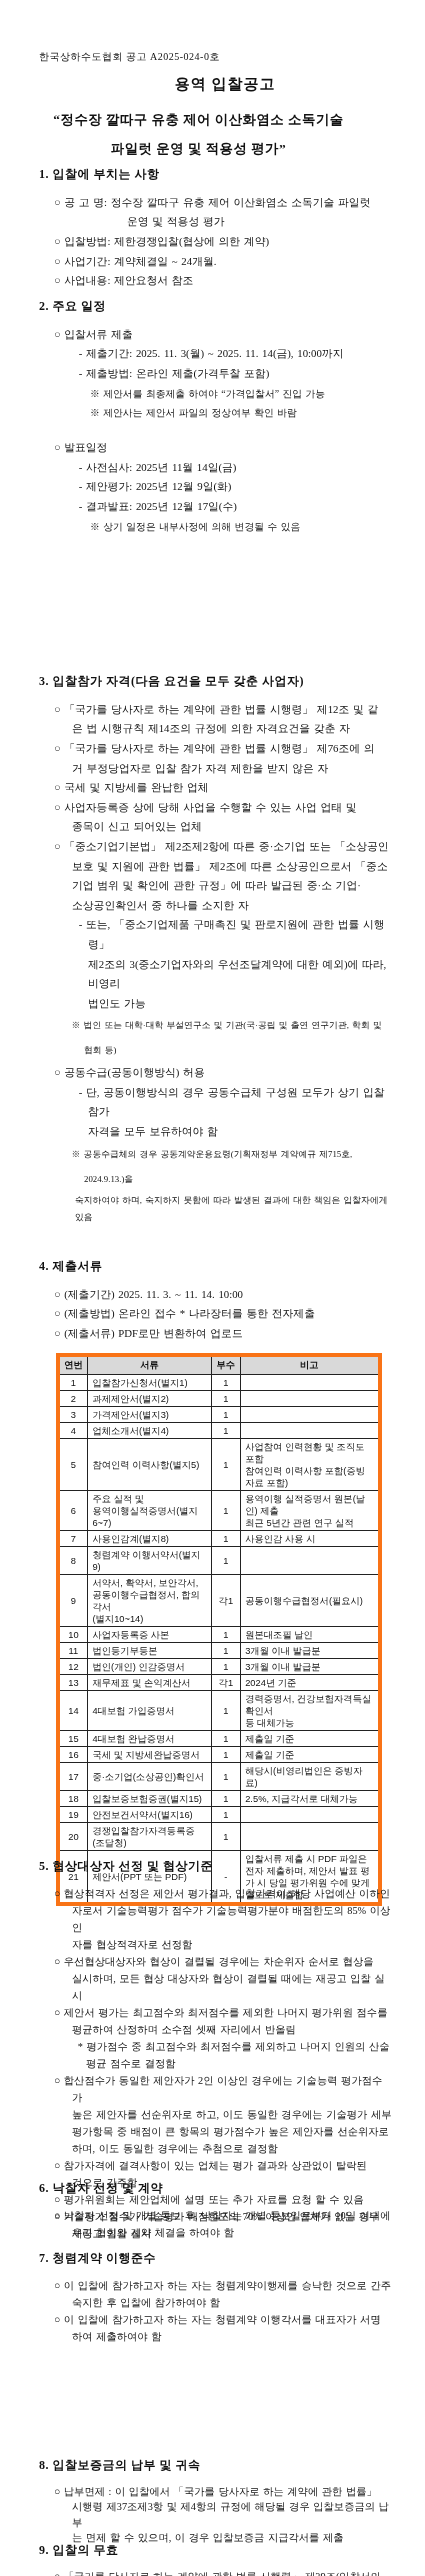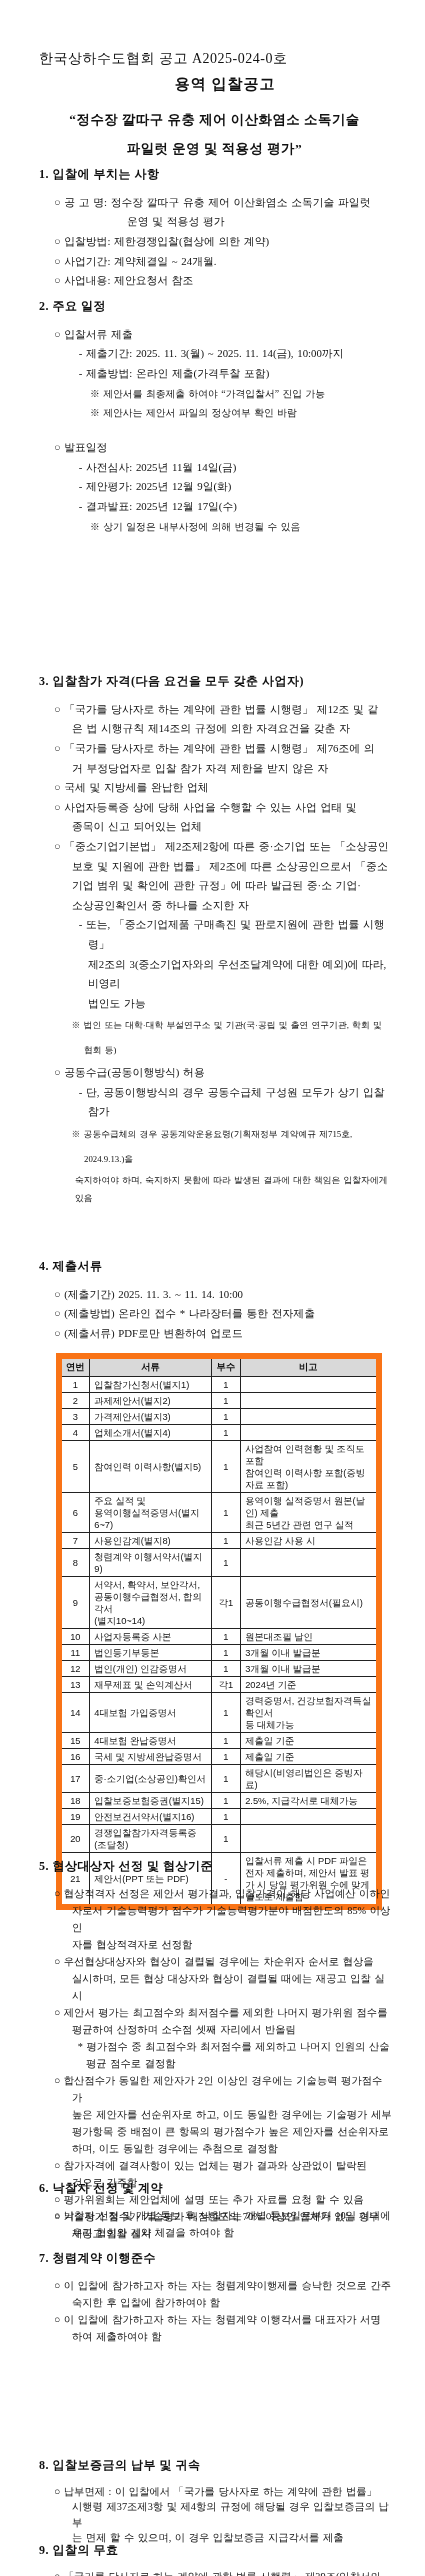--- a/index.html
+++ b/index.html
@@ -7,29 +7,29 @@
     position:relative;
     width:426px;height:3009px;
     margin:0 auto;
     background:#ffffff;
     color:#111;
     font-family:"Liberation Serif","DejaVu Serif",serif;
     overflow:hidden;
   }
   .kicker{
     position:absolute;top:50px;left:39px;
-    font-size:14px;letter-spacing:0.5px;
+    font-size:10px;letter-spacing:0.5px;
   }
   .title{
     position:absolute;top:75px;left:12px;width:426px;
     text-align:center;font-size:15px;font-weight:bold;letter-spacing:1px;
   }
   .subtitle{
     position:absolute;top:105px;left:0;width:397px;
-    text-align:center;font-size:13.4px;font-weight:bold;line-height:29px;letter-spacing:0.5px;padding-left:16px;
+    text-align:center;font-size:13.4px;font-weight:bold;line-height:29px;letter-spacing:0.5px;
   }
   .sec{position:absolute;left:39px;width:353px;}
   .h{font-size:12px;font-weight:bold;line-height:20.6px;margin-bottom:8.2px;letter-spacing:0.5px;}
   .ln{font-size:10.8px;line-height:19.6px;word-spacing:1px;}
   .lh33 .ln{font-size:10.3px;line-height:17px;}
   .lh30 .ln{font-size:10.3px;line-height:15.5px;}
   
   .b1{padding-left:33px;text-indent:-18px;}
   .c1{padding-left:33px;}
   .c1d{padding-left:88px;}
@@ -40,21 +40,21 @@
   .n3c{padding-left:36px;font-size:8.8px;line-height:17.5px;}
   .star{padding-left:47px;text-indent:-8.2px;font-size:8.8px;line-height:17.5px;}
   .gap-before{margin-top:15.5px;}
   
   .tblwrap{margin:9.3px 0 0 16.5px;}
   table.docs{
     border-collapse:collapse;
     font-family:"Liberation Sans","DejaVu Sans",sans-serif;
     font-size:9.3px;
     width:326px;
-    border:6px solid #f97316;
+    border:4px solid #f97316;
   }
   table.docs th{
     background:#d9d9d9;
     border:0.5px solid #222;
     border-bottom:1.5px double #222;
     font-weight:bold;
     padding:2.1px 3.1px;
     text-align:center;
   }
   table.docs td{
@@ -119,20 +119,21 @@
     <div class="ln b1">○ 「중소기업기본법」 제2조제2항에 따른 중·소기업 또는 「소상공인</div>
     <div class="ln c1">보호 및 지원에 관한 법률」 제2조에 따른 소상공인으로서 「중소</div>
     <div class="ln c1">기업 범위 및 확인에 관한 규정」에 따라 발급된 중·소 기업·</div>
     <div class="ln c1">소상공인확인서 중 하나를 소지한 자</div>
     <div class="ln b2">- 또는, 「중소기업제품 구매촉진 및 판로지원에 관한 법률 시행령」</div>
     <div class="ln c2">제2조의 3(중소기업자와의 우선조달계약에 대한 예외)에 따라, 비영리</div>
     <div class="ln c2">법인도 가능</div>
     <div class="ln n3">※ 법인 또는 대학·대학 부설연구소 및 기관(국·공립 및 출연 연구기관, 학회 및 협회 등)</div>
     <div class="ln b1">○ 공동수급(공동이행방식) 허용</div>
     <div class="ln b2">- 단, 공동이행방식의 경우 공동수급체 구성원 모두가 상기 입찰참가</div>
+    <div class="ln c2">자격을 모두 보유하여야 함</div>
     <div class="ln n3">※ 공동수급체의 경우 공동계약운용요령(기획재정부 계약예규 제715호, 2024.9.13.)을</div>
     <div class="ln n3c">숙지하여야 하며, 숙지하지 못함에 따라 발생된 결과에 대한 책임은 입찰자에게 있음</div>
   </section>
 
   <section class="sec" style="top:1256px">
     <div class="h">4. 제출서류</div>
     <div class="ln b1">○ (제출기간) 2025. 11. 3. ~ 11. 14. 10:00</div>
     <div class="ln b1">○ (제출방법) 온라인 접수 * 나라장터를 통한 전자제출</div>
     <div class="ln b1">○ (제출서류) PDF로만 변환하여 업로드</div>
 

